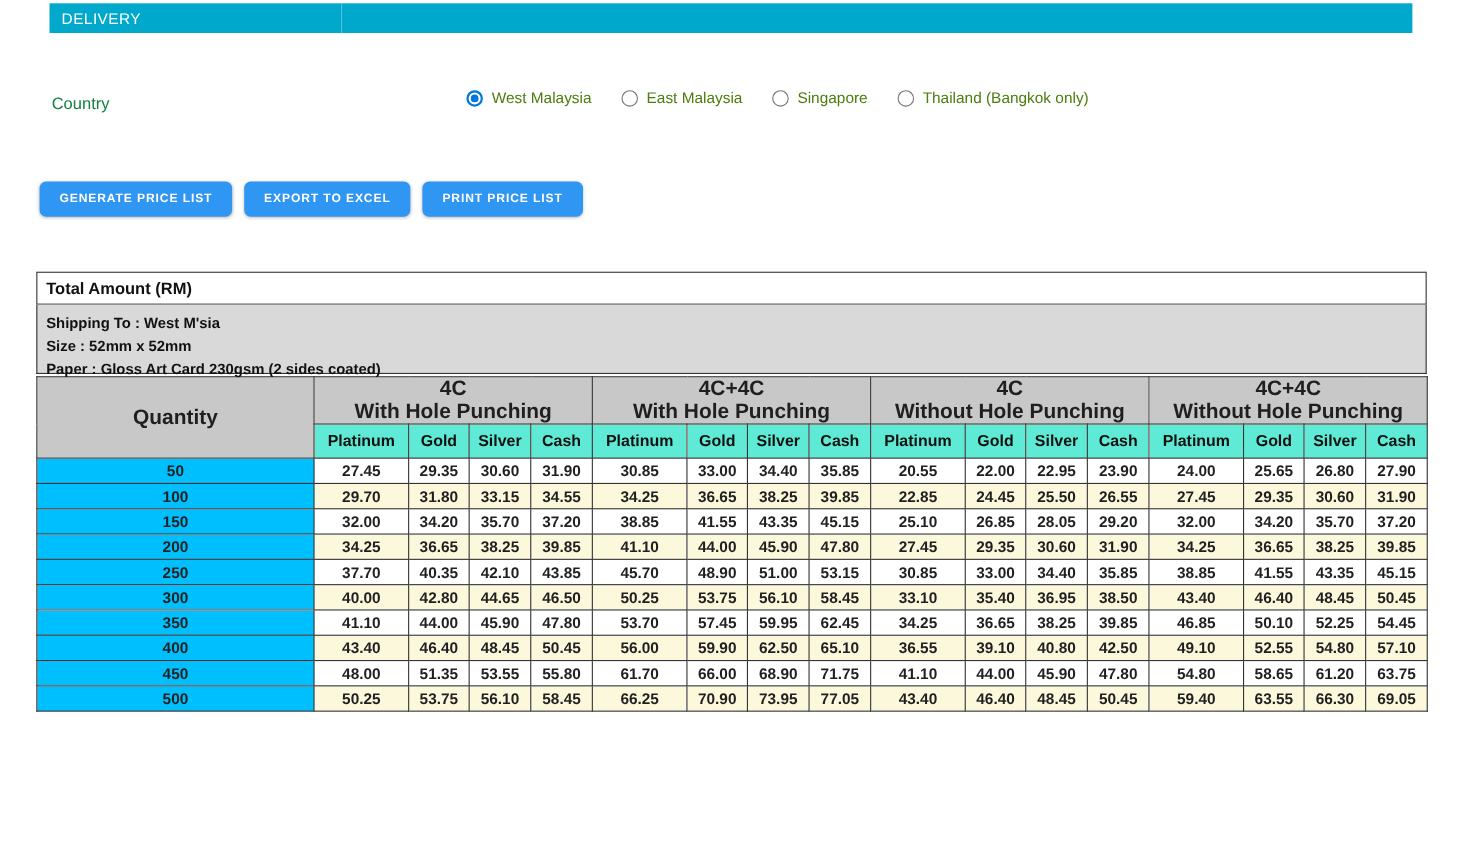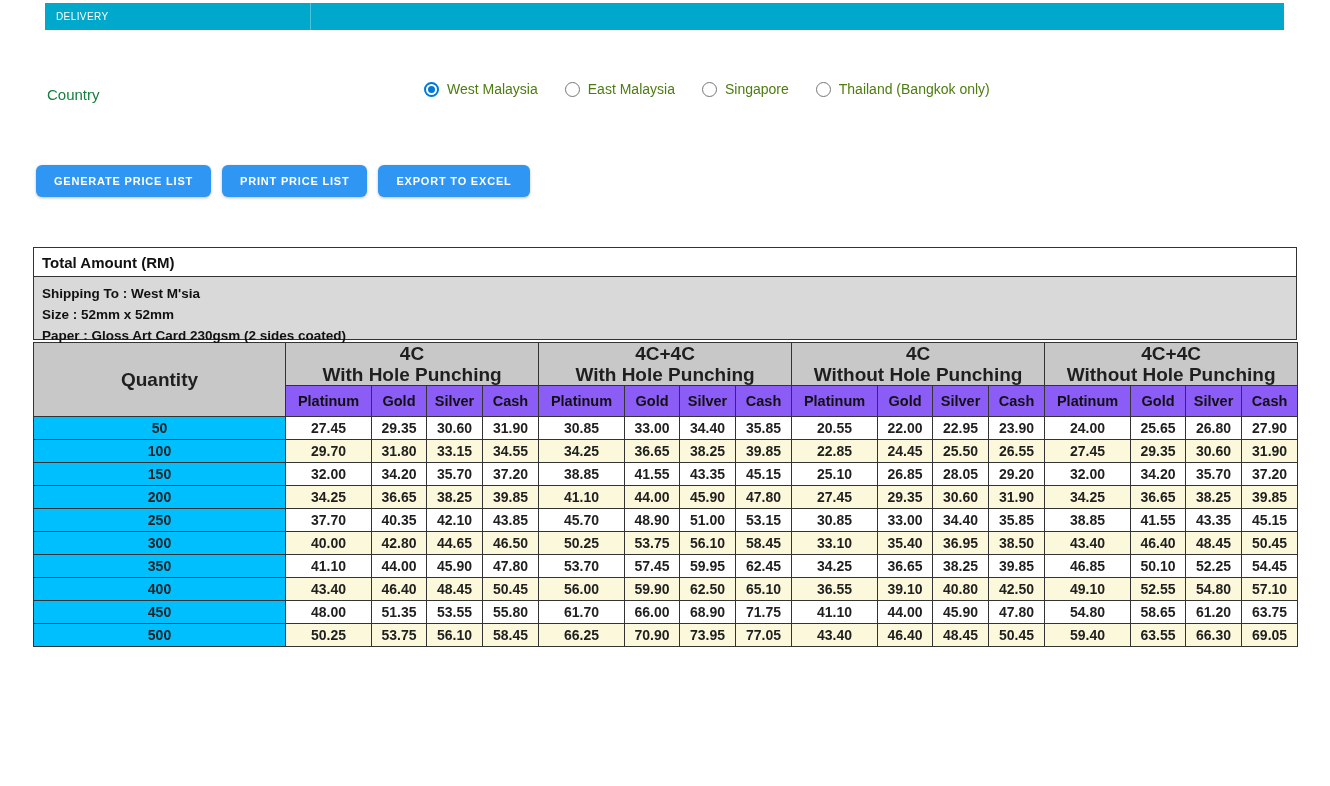--- a/index.html
+++ b/index.html
@@ -12,21 +12,21 @@
   }
 
   
   .section-bar {
     position: absolute; left: 45px; top: 3px;
     width: 1239px; height: 27px;
     background: var(--bar-bg, #00a8cc);
     color: #fff;
     display: flex; align-items: center;
     padding-left: 11px;
-    font-size: 10px; letter-spacing: .4px;
+    font-size: 14px; letter-spacing: .4px;
   }
   .section-bar .tab-divider {
     position: absolute; left: 265px; top: 0; bottom: 0;
     width: 1px; background: rgba(255,255,255,.3);
   }
 
   
   .country-label {
     position: absolute; left: 47px; top: 86px;
     font-size: 15px; color: #15803d;
@@ -80,21 +80,21 @@
     width: 1264px;
   }
   table.price-grid th, table.price-grid td {
     border: 1px solid #333;
     text-align: center; vertical-align: middle;
     font-weight: bold; color: #1f1f1f;
     overflow: hidden; white-space: nowrap;
   }
   tr.group-row th { background: var(--head-bg, #c8c8c8); height: 38px; font-size: 19px; line-height: 21px; }
   th.qty-head { background: var(--head-bg, #c8c8c8); font-size: 15px; color: #222; }
-  tr.tier-row th { height: 31px; font-size: 14.5px; background: #8b5cf6; color: #111; }
+  tr.tier-row th { height: 31px; font-size: 14.5px; background: #5eead4; color: #111; }
   tr.data { height: 23px; font-size: 14px; }
   tr.data td { background: #fff; }
   tr.data.alt td { background: var(--alt-bg, #fbf8dc); }
   tr.data th.qty { background: var(--qty-bg, #00bfff); font-size: 14px; color: #222; }
 </style>
 </head>
 <body>
 
 <div class="section-bar">
   <span>DELIVERY</span>
@@ -116,22 +116,22 @@
       <span>Singapore</span>
     </label>
     <label class="radio-option">
       <span class="radio"></span>
       <span>Thailand (Bangkok only)</span>
     </label>
   </div>
 
 <div class="button-row">
   <button class="btn">GENERATE PRICE LIST</button>
+  <button class="btn">EXPORT TO EXCEL</button>
   <button class="btn">PRINT PRICE LIST</button>
-  <button class="btn">EXPORT TO EXCEL</button>
 </div>
 
 <div class="table-wrap">
   <div class="title-cell">Total Amount (RM)</div>
   <div class="info-box">
     <div>Shipping To : West M'sia</div>
     <div>Size : 52mm x 52mm</div>
     <div>Paper : Gloss Art Card 230gsm (2 sides coated)</div>
   </div>
 

